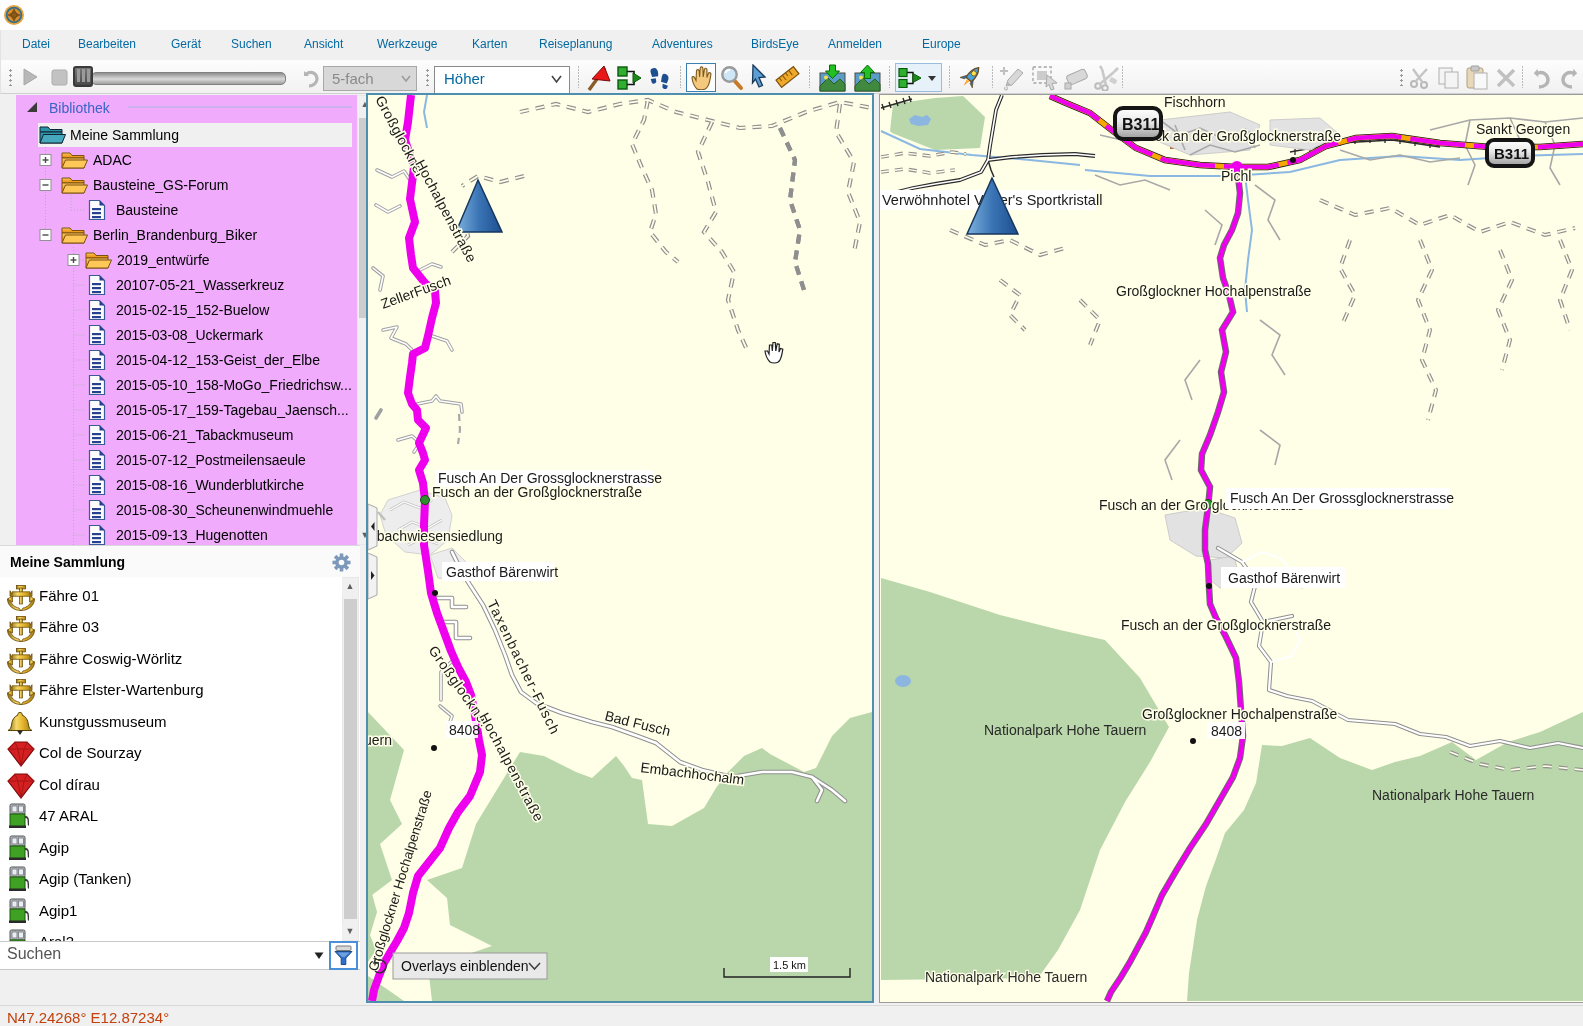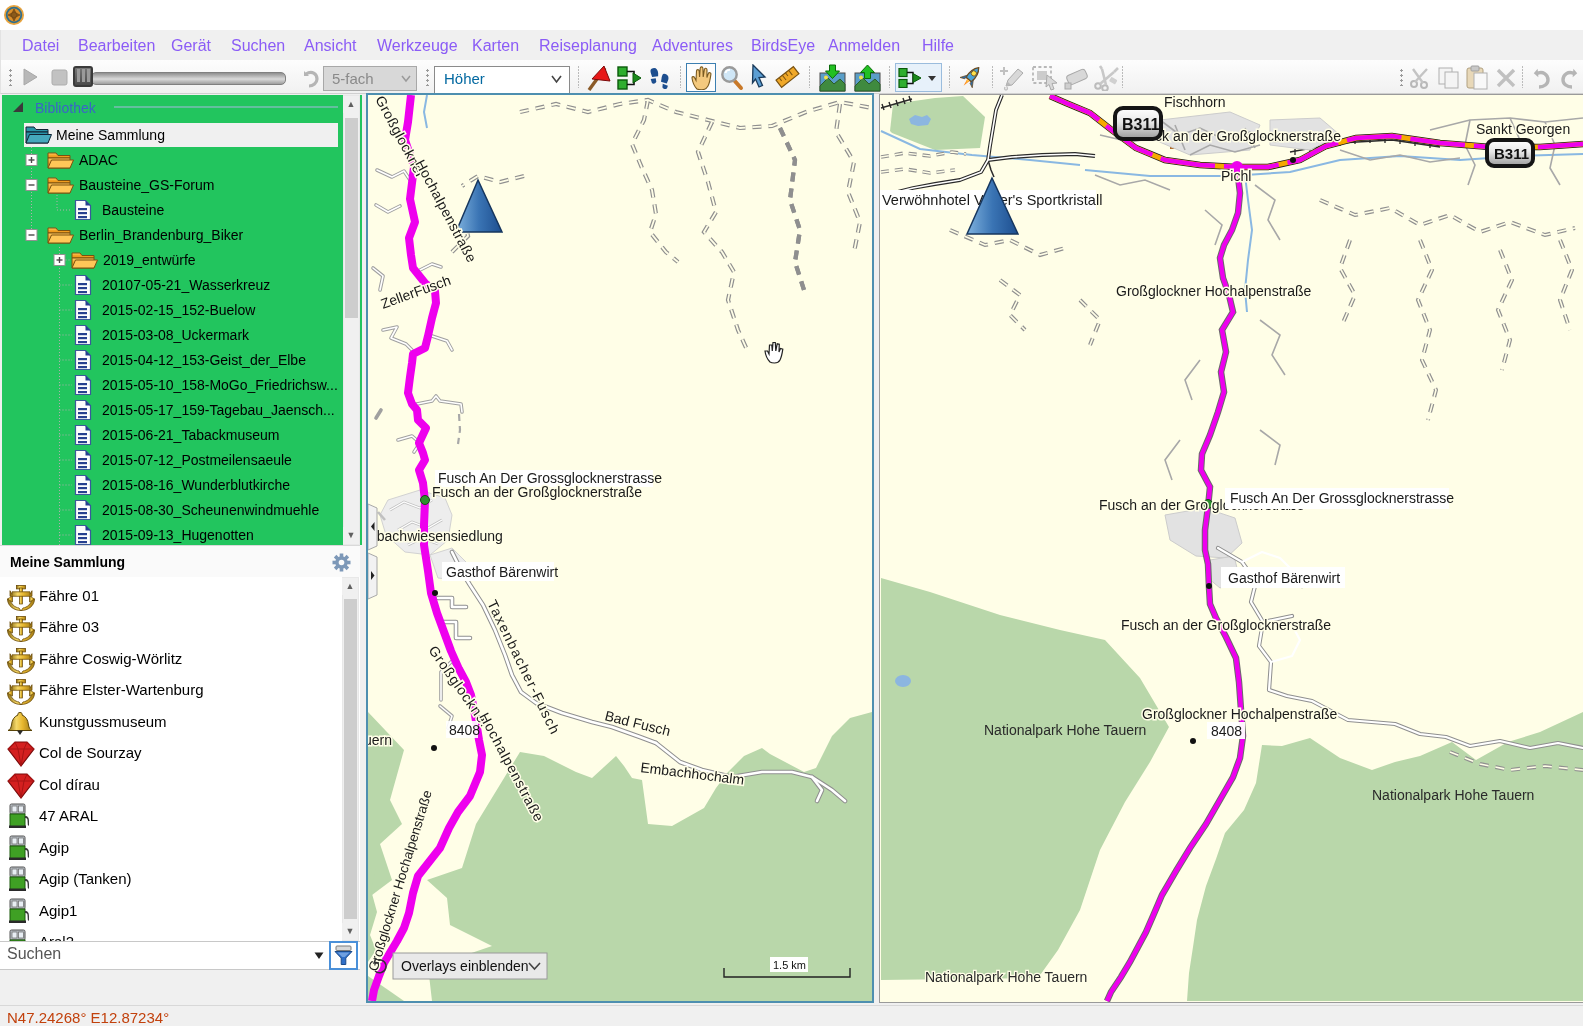--- a/index.html
+++ b/index.html
@@ -5,33 +5,33 @@
   html,body{margin:0;padding:0;}
   body{width:1583px;height:1026px;position:relative;overflow:hidden;
        font-family:"Liberation Sans",sans-serif;background:#f0f0f0;}
   .abs{position:absolute;}
   
   #titlebar{left:0;top:0;width:1583px;height:30px;background:#ffffff;}
   #titletext{left:28px;top:6px;font-size:15px;color:#000;margin-top:32px;}
   
   #menubar{left:0;top:30px;width:1583px;height:30px;background:#f0f0f0;
            border-left:1px solid #e3e3e3;}
-  .menuitem{position:absolute;top:7px;font-size:16px;color:#8b5cf6;}
+  .menuitem{position:absolute;top:7px;font-size:12px;color:#0369a1;}
   
   #toolbar{left:0;top:60px;width:1583px;height:33px;
            background:linear-gradient(#fdfdfd,#f1f1f1);
            border-bottom:1px solid #d0d0d0;border-left:1px solid #e3e3e3;}
   .vdots{position:absolute;top:8px;width:3px;height:18px;
      background-image:radial-gradient(circle,#9a9a9a 1px,transparent 1.2px);
      background-size:3px 5px;}
   .sep{position:absolute;top:6px;width:1px;height:22px;
      background-image:linear-gradient(#bbb 60%,transparent 0);background-size:1px 3px;}
   .combo{position:absolute;box-sizing:border-box;font-size:15px;}
   
-  #treepanel{left:2px;top:95px;width:360px;height:450px;background:#22c55e;}
+  #treepanel{left:16px;top:95px;width:360px;height:450px;background:#f0abfc;}
   #collhdr{left:0;top:545px;width:360px;height:32px;background:#fafafa;
            border-top:1px solid #d9d9d9;border-bottom:1px solid #e4e4e4;}
   #list{left:0;top:577px;width:360px;height:364px;background:#ffffff;overflow:hidden;}
   #searchrow{left:0;top:941px;width:360px;height:35px;background:#f0f0f0;}
   #countrow{left:0;top:976px;width:360px;height:29px;background:#c2410c;font-size:13px;margin-top:35px;}
   #bottombar{left:0;top:1005px;width:1583px;height:21px;background:#f0f0f0;
              border-top:1px solid #d8d8d8;}
   
   .sbtrack{position:absolute;background:#f0f0f0;border:1px solid #e8e8e8;box-sizing:border-box;}
   .sbthumb{position:absolute;background:#cdcdcd;}
@@ -58,21 +58,21 @@
   <span class="menuitem" style="left:77px">Bearbeiten</span>
   <span class="menuitem" style="left:170px">Gerät</span>
   <span class="menuitem" style="left:230px">Suchen</span>
   <span class="menuitem" style="left:303px">Ansicht</span>
   <span class="menuitem" style="left:376px">Werkzeuge</span>
   <span class="menuitem" style="left:471px">Karten</span>
   <span class="menuitem" style="left:538px">Reiseplanung</span>
   <span class="menuitem" style="left:651px">Adventures</span>
   <span class="menuitem" style="left:750px">BirdsEye</span>
   <span class="menuitem" style="left:827px">Anmelden</span>
-  <span class="menuitem" style="left:921px">Hilfe</span>
+  <span class="menuitem" style="left:921px">Europe</span>
 </div>
 <div class="abs" id="toolbar">
 <div class="vdots" style="left:8px"></div>
 <svg class="abs" style="left:19px;top:7px" width="20" height="20" viewBox="0 0 20 20">
   <path d="M4 2 L17 10 L4 18 Z" fill="#b8b8b8" stroke="#a8a8a8"></path>
 </svg>
 <svg class="abs" style="left:50px;top:9px" width="17" height="17" viewBox="0 0 17 17">
   <rect x="1" y="1" width="15" height="15" rx="2" fill="#c2c2c2" stroke="#adadad"></rect>
 </svg>
 <div class="abs" style="left:90px;top:12px;width:193px;height:11px;border:1px solid #808080;border-radius:5px;background:linear-gradient(#8f8f8f,#d9d9d9 55%,#9f9f9f)"></div>

